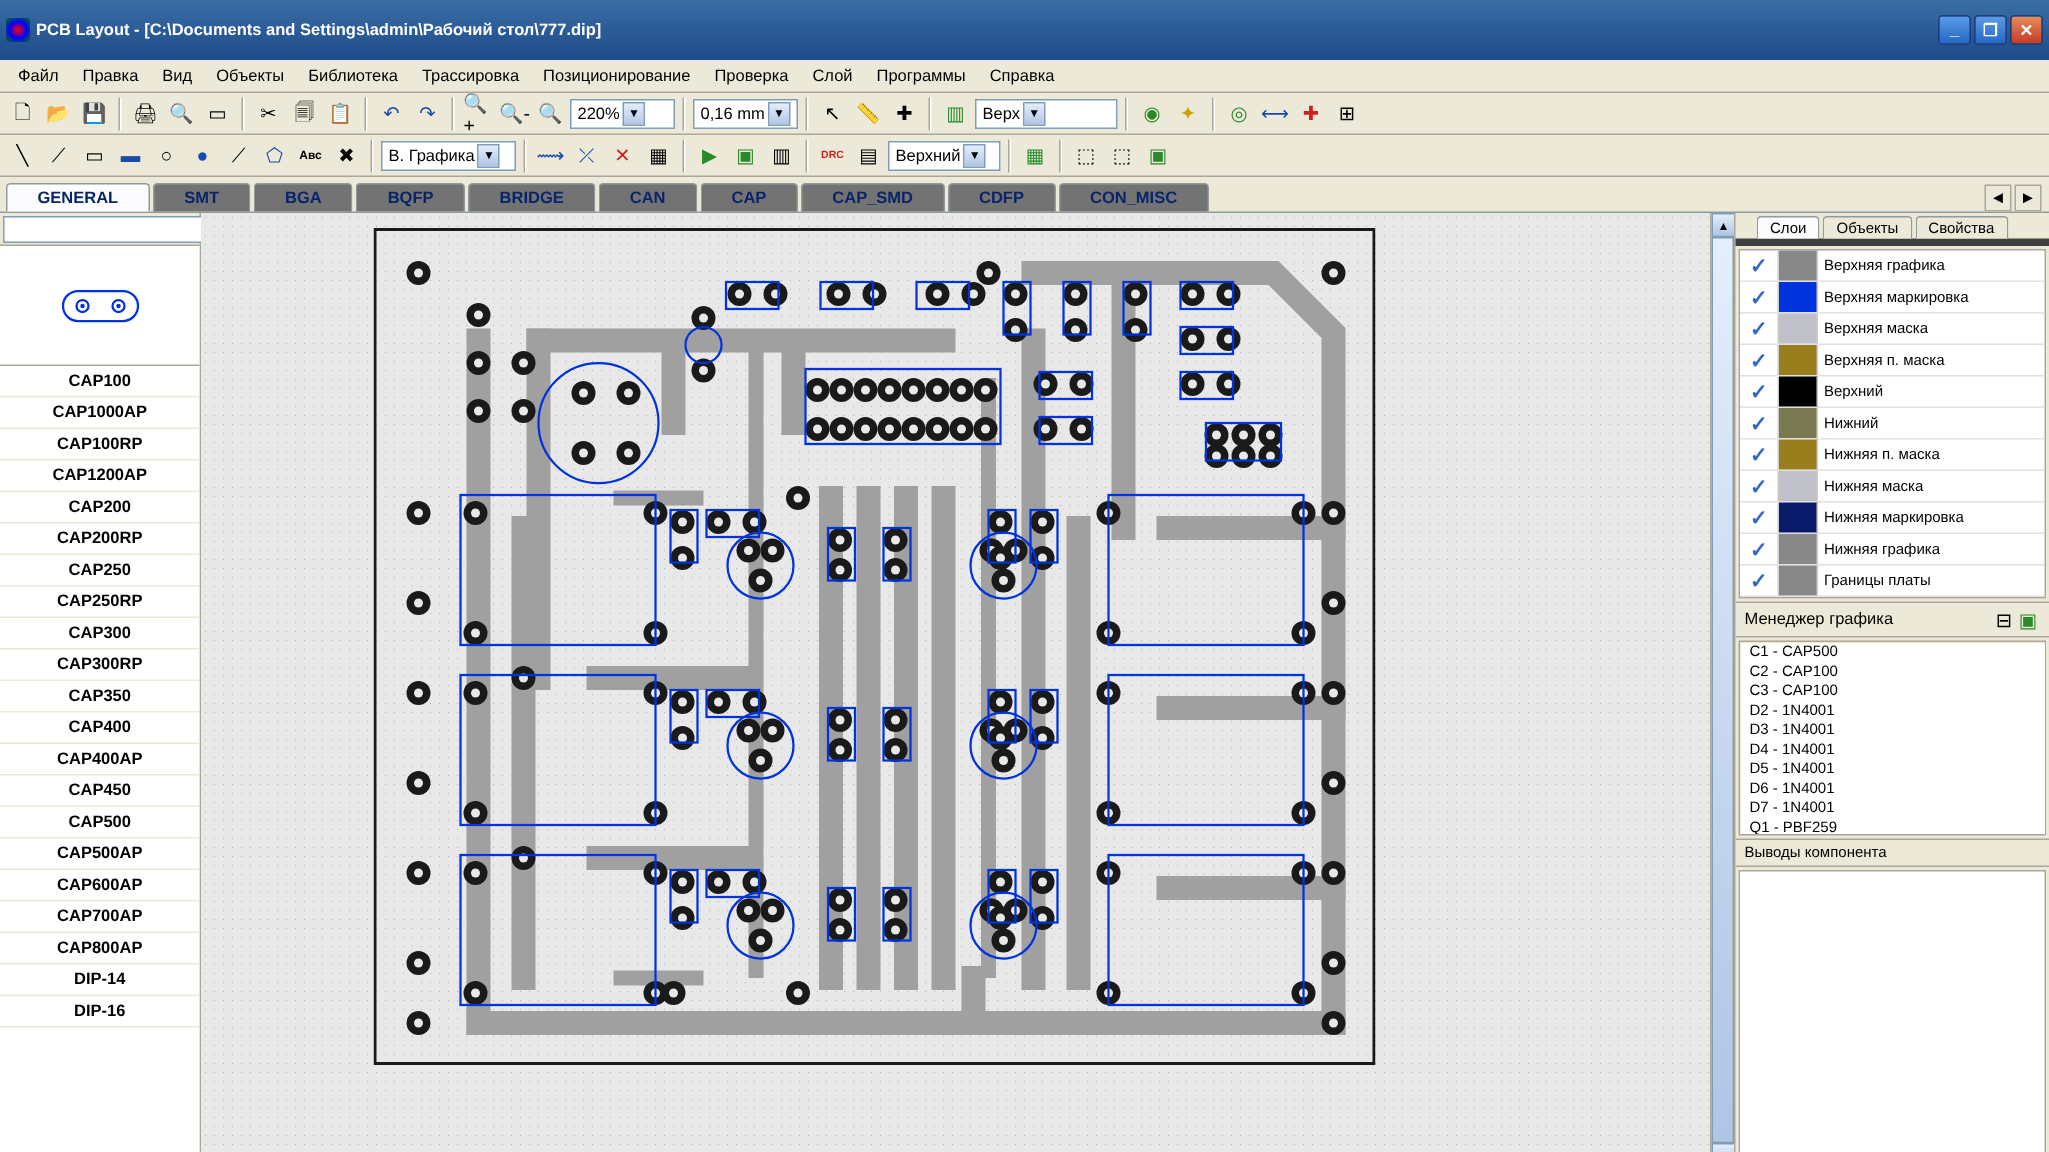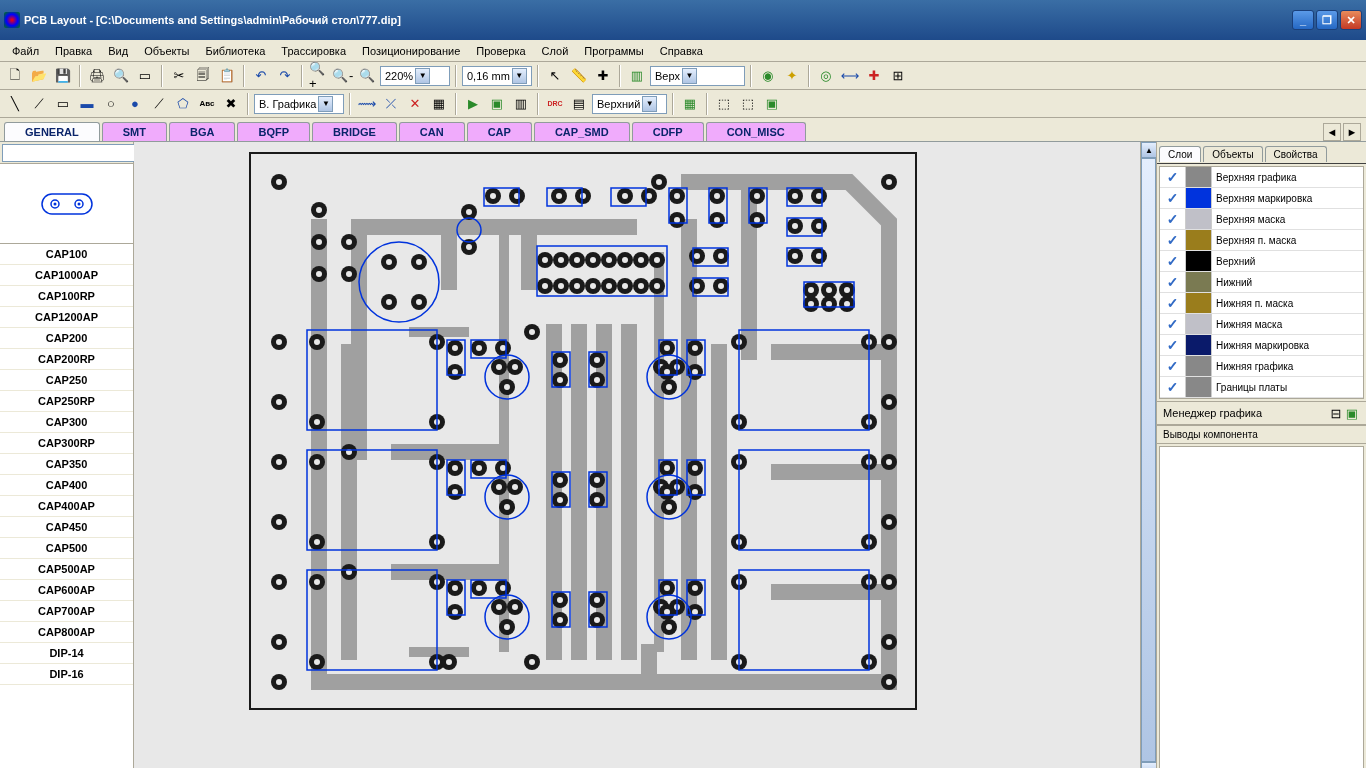--- a/index.html
+++ b/index.html
@@ -10,42 +10,42 @@
 .winbtn { width: 22px; height: 20px; background: linear-gradient(#5b9ae8,#2568c4); border: 1px solid #1a3f7a; margin-left: 2px; display: flex; align-items: center; justify-content: center; color: white; font-weight: bold; border-radius: 3px; cursor: pointer; }
 .winbtn.close { background: linear-gradient(#e88b5b,#c43925); }
 .menubar { height: 22px; background: #ece9d8; display: flex; align-items: center; padding: 0 4px; border-bottom: 1px solid #aca899; }
 .menuitem { padding: 2px 8px; cursor: pointer; }
 .toolbar { height: 28px; background: #ece9d8; display: flex; align-items: center; padding: 2px 4px; border-bottom: 1px solid #aca899; gap: 2px; }
 .tbtn { width: 22px; height: 22px; border: 1px solid transparent; display: flex; align-items: center; justify-content: center; cursor: pointer; font-size: 13px; }
 .tsep { width: 2px; height: 22px; border-left: 1px solid #aca899; border-right: 1px solid #fff; margin: 0 3px; }
 .combo { height: 20px; background: white; border: 1px solid #7f9db9; display: flex; align-items: center; padding: 0 2px 0 4px; }
 .combo-btn { width: 15px; height: 16px; background: linear-gradient(#e4eefd,#afc5e4); border: 1px solid #7f9db9; display: flex; align-items: center; justify-content: center; margin-left: 2px; font-size: 8px; }
 .tabbar { height: 24px; background: #ece9d8; display: flex; align-items: flex-end; padding: 0 4px; border-bottom: 1px solid #919b9c; }
-.tab { padding: 3px 20px; background: #f0abfc; border: 1px solid #919b9c; border-bottom: none; margin-right: 2px; cursor: pointer; font-weight: bold; color: #0a246a; border-radius: 3px 3px 0 0; }
+.tab { padding: 3px 20px; background: #737373; border: 1px solid #919b9c; border-bottom: none; margin-right: 2px; cursor: pointer; font-weight: bold; color: #0a246a; border-radius: 3px 3px 0 0; }
 .tab.active { background: #fcfcfe; }
 .tabarrow { width: 18px; height: 18px; border: 1px solid #aca899; background: #ece9d8; display: flex; align-items: center; justify-content: center; margin: 0 1px; cursor: pointer; }
 .main { display: flex; height: 652px; }
 .leftpanel { width: 134px; background: #ece9d8; display: flex; flex-direction: column; border-right: 1px solid #aca899; }
 .searchrow { height: 22px; display: flex; align-items: center; padding: 2px; border-bottom: 1px solid #aca899; }
 .searchinput { flex: 1; height: 18px; border: 1px solid #7f9db9; background: white; }
 .searchbtn { width: 18px; height: 18px; display: flex; align-items: center; justify-content: center; font-size: 12px; }
 .preview { height: 80px; display: flex; align-items: center; justify-content: center; border-bottom: 1px solid #aca899; background: #fff; }
 .complist { flex: 1; overflow-y: scroll; background: #fff; }
 .compitem { padding: 4px 6px; text-align: center; border-bottom: 1px solid #ece9d8; cursor: pointer; font-weight: bold; }
 .canvas-area { flex: 1; background: #e8e8e8; position: relative; overflow: hidden; }
 .canvas-dots { position: absolute; inset: 0; background-image: radial-gradient(circle, #b0b0b0 0.5px, transparent 0.5px); background-size: 6px 6px; }
 .canvas-hsb { position: absolute; bottom: 0; left: 0; right: 16px; height: 16px; background: #ece9d8; border-top: 1px solid #aca899; display: flex; }
 .canvas-vsb { position: absolute; top: 0; bottom: 16px; right: 0; width: 16px; background: #ece9d8; border-left: 1px solid #aca899; display: flex; flex-direction: column; }
 .sbbtn { width: 16px; height: 16px; background: linear-gradient(#e4eefd,#afc5e4); border: 1px solid #7f9db9; display: flex; align-items: center; justify-content: center; font-size: 8px; }
 .sbtrack { flex: 1; background: #f0ede0; }
 .sbthumb { background: linear-gradient(#e4eefd,#afc5e4); border: 1px solid #7f9db9; }
 .pcb { position: absolute; left: 115px; top: 10px; width: 668px; height: 558px; }
 .pcb svg { width: 100%; height: 100%; }
 .rightpanel { width: 210px; background: #ece9d8; display: flex; flex-direction: column; border-left: 1px solid #aca899; }
-.rtabs { height: 22px; display: flex; border-bottom: 1px solid #404040; padding: 2px 2px 0 2px; align-items: center; }
+.rtabs { height: 22px; display: flex; border-bottom: 5px solid #404040; padding: 2px 2px 0 14px; }
 .rtab { padding: 2px 8px; background: #ece9d8; border: 1px solid #919b9c; border-bottom: none; margin-right: 2px; cursor: pointer; border-radius: 3px 3px 0 0; font-size: 10px; }
 .rtab.active { background: #fcfcfe; }
 .layerlist { background: white; border: 1px solid #aca899; margin: 2px; }
 .layerrow { display: flex; align-items: center; height: 21px; border-bottom: 1px solid #e0e0e0; }
 .layercheck { width: 26px; height: 20px; display: flex; align-items: center; justify-content: center; color: #316ac5; font-size: 14px; font-weight: bold; border-right: 1px solid #ccc; }
 .layercolor { width: 26px; height: 20px; border-right: 1px solid #ccc; }
 .layername { flex: 1; padding: 0 4px; font-size: 10px; }
 .sectionhead { padding: 3px 6px; border-bottom: 1px solid #aca899; border-top: 1px solid #aca899; display: flex; align-items: center; font-size: 10px; }
 .projmgr { background: white; border: 1px solid #aca899; margin: 2px; overflow-y: scroll; height: 130px; }
 .projitem { padding: 1px 6px; font-size: 10px; }
@@ -540,16 +540,28 @@
           <div class="layercolor" style="background:#888"></div>
           <div class="layername">Границы платы</div>
         </div>
       </div>
     <div class="sectionhead">
       <span>Менеджер графика</span>
       <div style="flex:1"></div>
       <span class="tbtn" style="width:16px;height:16px">⊟</span>
       <span class="tbtn ico-green" style="width:16px;height:16px">▣</span>
     </div>
+    <div class="projmgr" id="projlist">
+        <div class="projitem">C1 - CAP500</div>
+        <div class="projitem">C2 - CAP100</div>
+        <div class="projitem">C3 - CAP100</div>
+        <div class="projitem">D2 - 1N4001</div>
+        <div class="projitem">D3 - 1N4001</div>
+        <div class="projitem">D4 - 1N4001</div>
+        <div class="projitem">D5 - 1N4001</div>
+        <div class="projitem">D6 - 1N4001</div>
+        <div class="projitem">D7 - 1N4001</div>
+        <div class="projitem">Q1 - PBF259</div>
+      </div>
     <div class="sectionhead">Выводы компонента</div>
     <div class="pinsarea"></div>
   </div>
 </div>
 
 </body></html>

